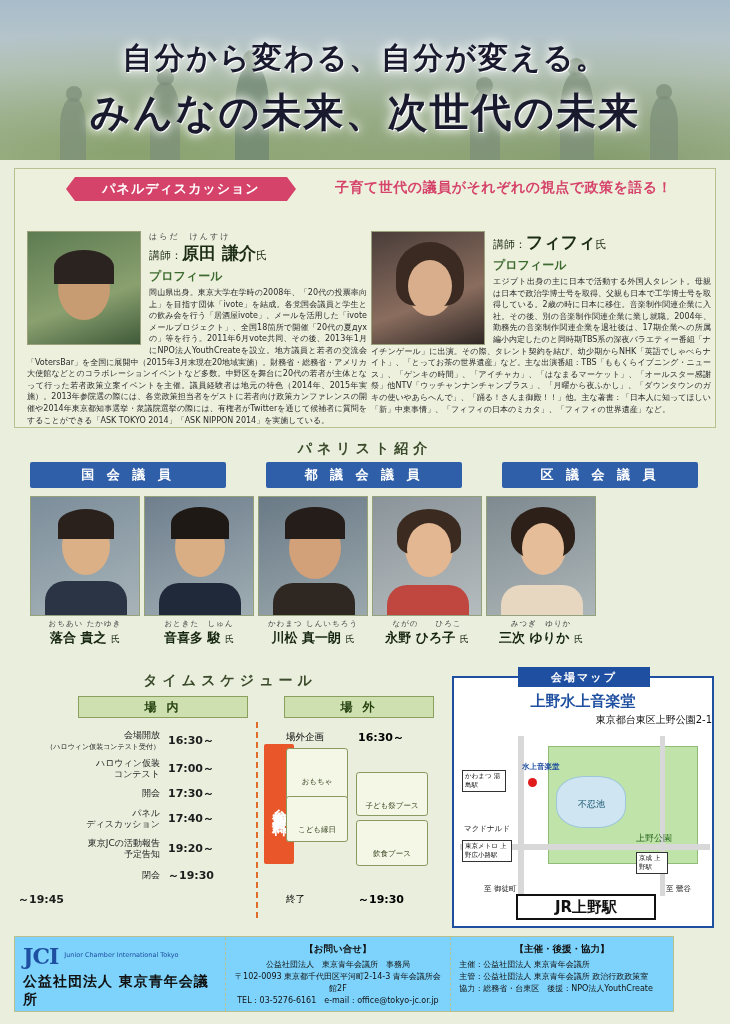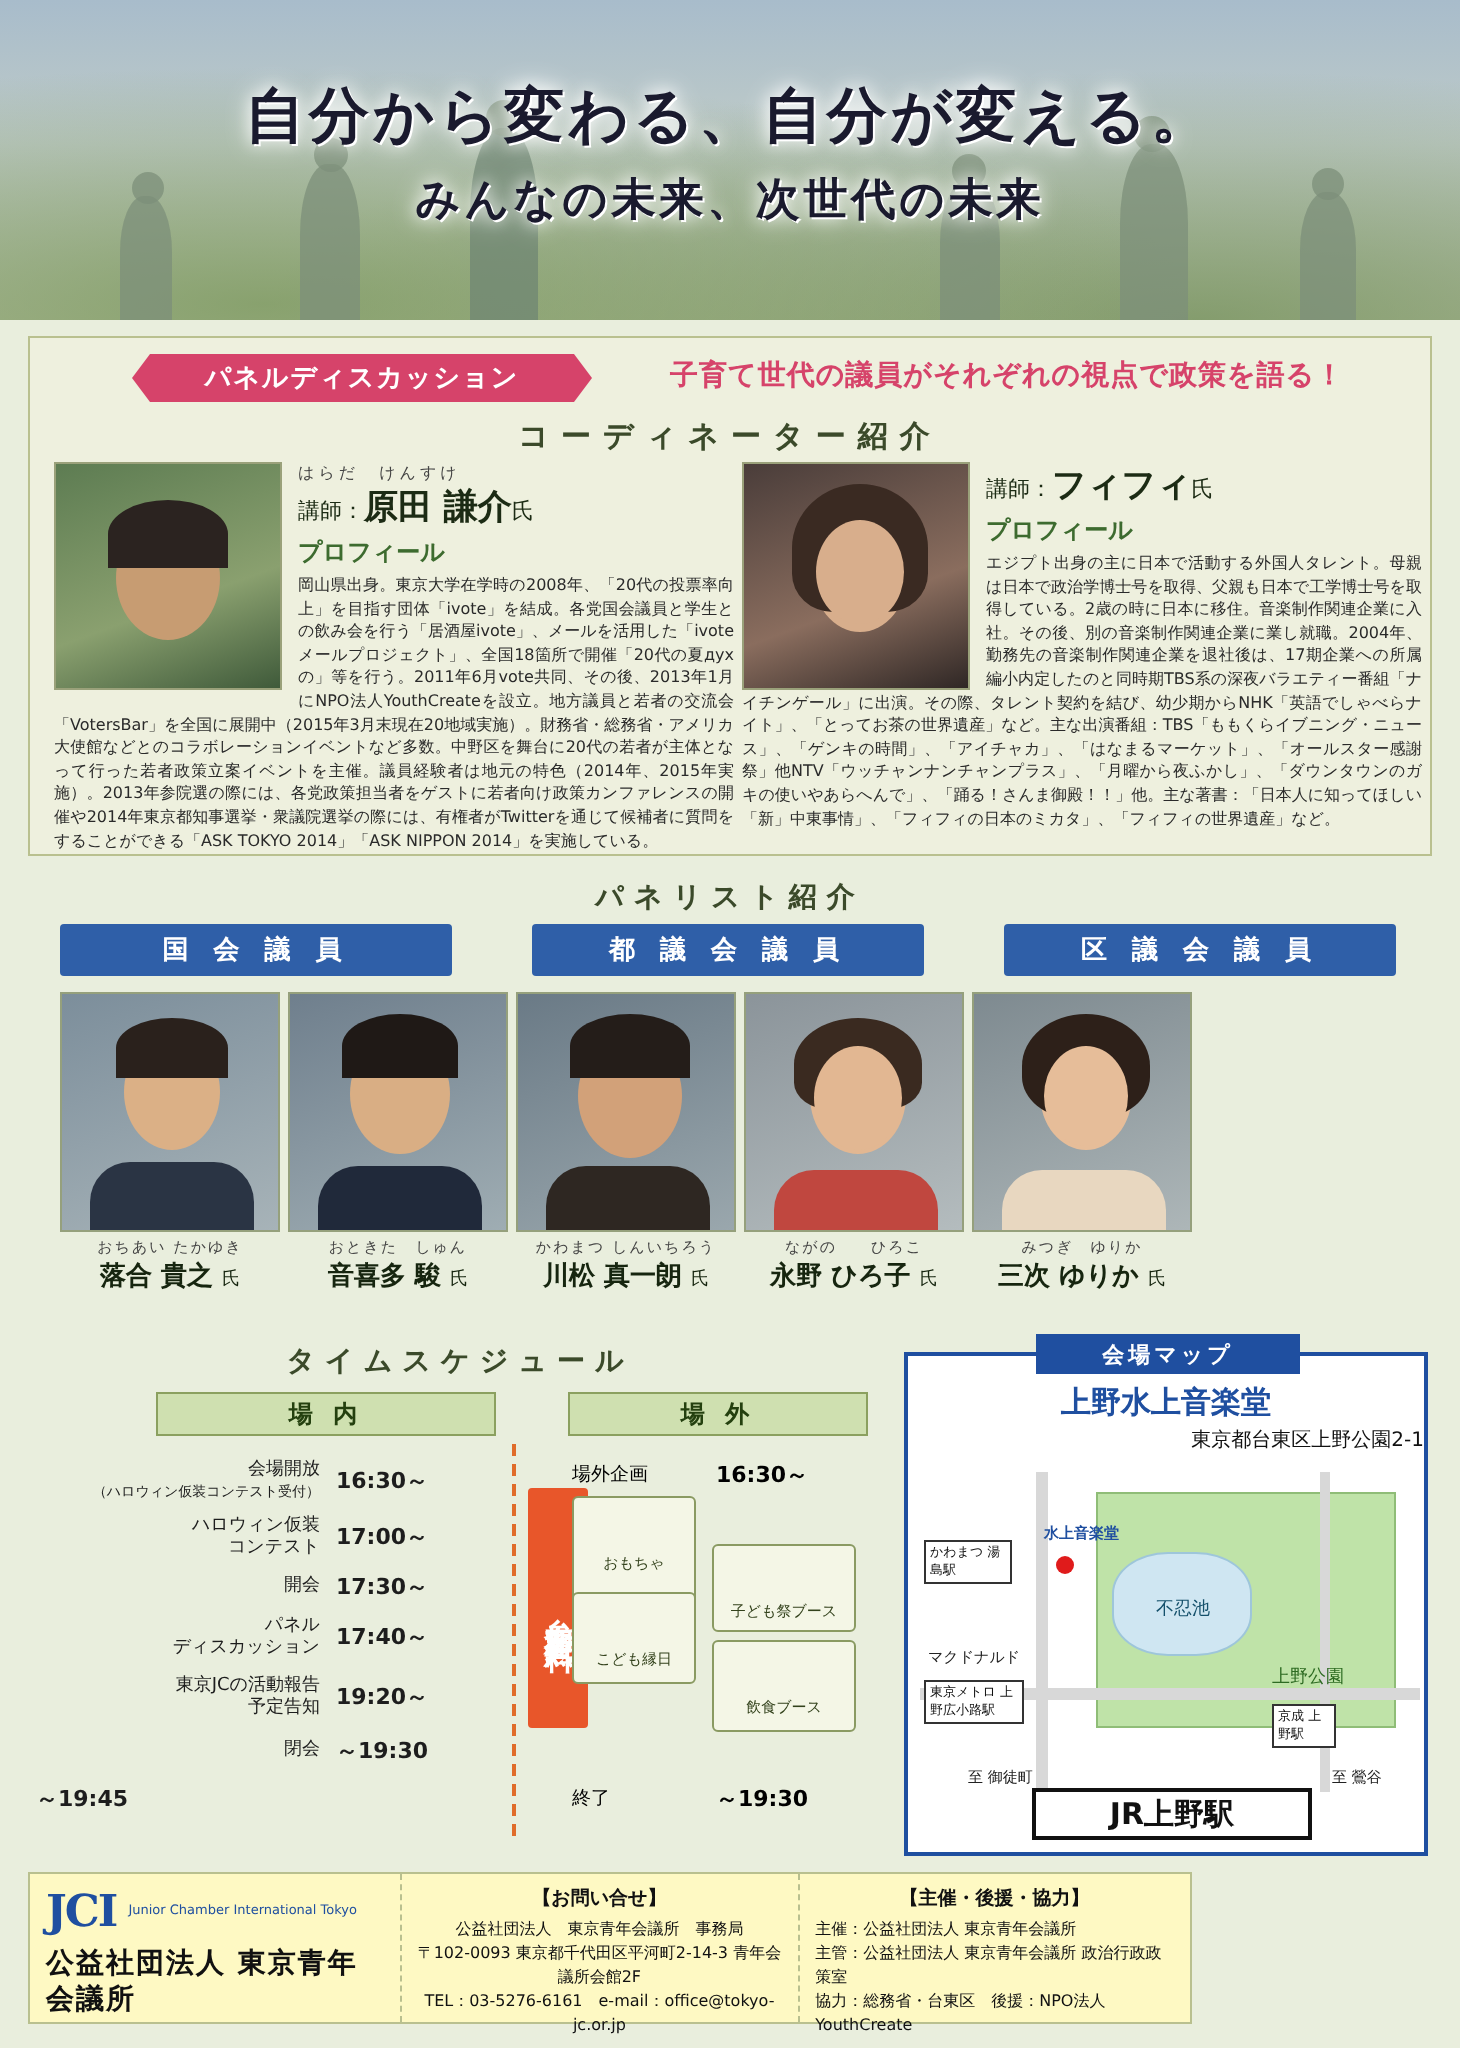--- a/index.html
+++ b/index.html
@@ -35,21 +35,21 @@
   .hero-head { position:absolute; border-radius:50%; background:#7c8f7a; opacity:.75; }
   .hero-text {
     position: relative; z-index: 3; text-align: center;
     padding-top: 38px;
     color: #1a1a2e;
     font-family: "DejaVu Serif", "Liberation Serif", serif;
     font-weight: bold;
     letter-spacing: 2px;
   }
   .hero-text .l1 { font-size: 30px; text-shadow: 0 0 8px #ffffff, 0 0 14px #ffffff, 1px 1px 0 #fff; }
-  .hero-text .l2 { font-size: 22px; margin-top: 6px; text-shadow: 0 0 8px #ffffff, 0 0 14px #ffffff, 1px 1px 0 #fff; }
+  .hero-text .l2 { font-size: 40px; margin-top: 6px; text-shadow: 0 0 8px #ffffff, 0 0 14px #ffffff, 1px 1px 0 #fff; }
 
   
   .coord-wrap {
     position: absolute; top: 168px; left: 14px; width: 702px; height: 260px;
     border: 1px solid #b9c08f; background: #eef0de;
   }
   .ribbon {
     position:absolute; top:8px; left:60px; width: 212px; height: 24px;
     background:#d6436a; color:#fff; font-size: 13px; font-weight:bold;
     display:flex; align-items:center; justify-content:center; letter-spacing:1px;
@@ -164,22 +164,22 @@
     position:absolute; border:1px solid #333; background:#fff; font-size:6.5px; padding:1px 2px; color:#111;
   }
   .jr-box {
     position:absolute; bottom:6px; left:62px; width:140px; height:26px; border:2px solid #111; background:#fff;
     font-size:15px; font-weight:bold; display:flex; align-items:center; justify-content:center; color:#111;
   }
   .red-dot { position:absolute; width:9px; height:9px; background:#e01b1b; border-radius:50%; }
 
   
   .footer {
-    position:absolute; top:936px; left:14px; width:582px; height:76px;
-    border:1px solid #b9c08f; background:#fef9c3;
+    position:absolute; top:936px; left:14px; width:660px; height:76px;
+    border:1px solid #b9c08f; background:#7dd3fc;
     display:flex;
   }
   .f-col { padding:6px 8px; }
   .f1 { width:224px; border-right:1px dashed #b9c08f; }
   .f2 { width:240px; border-right:1px dashed #b9c08f; }
   .f3 { width:236px; }
   .jci-logo { display:flex; align-items:center; gap:6px; }
   .jci-mark { font-size:22px; font-weight:bold; color:#1f4fa0; font-family:"DejaVu Serif","Liberation Serif",serif; letter-spacing:-1px; }
   .jci-sub { font-size:6.5px; color:#1f4fa0; line-height:1.2; }
   .jci-name { font-size:14px; font-weight:bold; color:#111; margin-top:4px; letter-spacing:1px; }
@@ -208,21 +208,20 @@
     <div class="hero-head" style="left:656px;bottom:60px;width:16px;height:16px;"></div>
     <div class="hero-text">
       <div class="l1">自分から変わる、自分が変える。</div>
       <div class="l2">みんなの未来、次世代の未来</div>
     </div>
   </div>
 
   <div class="coord-wrap">
     <div class="ribbon">パネルディスカッション</div>
     <div class="tagline">子育て世代の議員がそれぞれの視点で政策を語る！</div>
-    <div class="coord-title">コーディネーター紹介</div>
 
     <div class="coord-col left clearfix">
       <div class="photo p-harada">
         <div class="face" style="left:30px;top:26px;width:52px;height:62px;background:#c79c72;"></div>
         <div class="face" style="left:26px;top:18px;width:60px;height:34px;background:#2b2320;border-radius:50% 50% 0 0;"></div>
       </div>
       <div class="ruby">はらだ　けんすけ</div>
       <div class="name-line">
         <span class="sm">講師：</span><span>原田 謙介</span><span class="sm">氏</span>
       </div>

